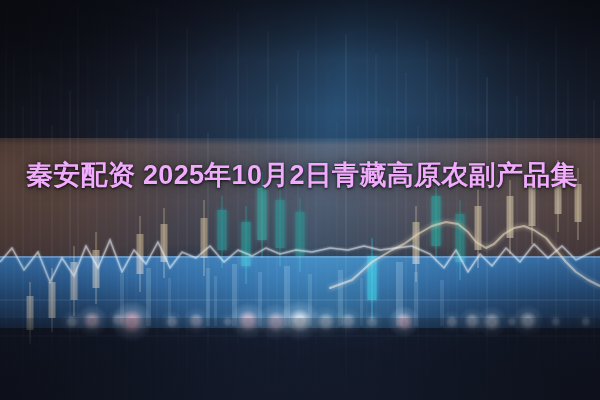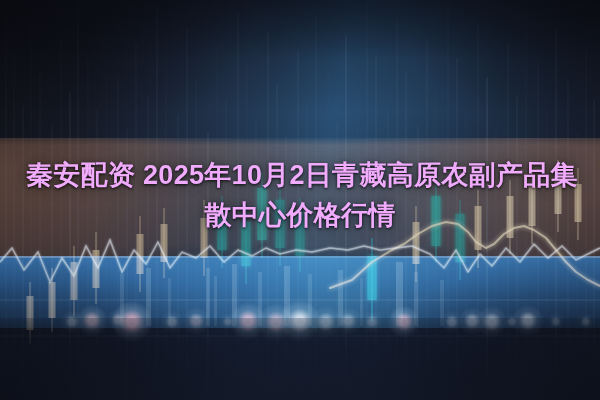--- a/index.html
+++ b/index.html
@@ -359,16 +359,15 @@
     <line x1="0" y1="300" x2="600" y2="300" stroke="rgba(170,200,230,0.20)" stroke-width="1"></line>
     <line x1="0" y1="336" x2="600" y2="336" stroke="rgba(150,180,215,0.16)" stroke-width="1"></line>
   </svg>
 
   <div class="layer" id="top-dark"></div>
   <div class="layer" id="bottom-dark"></div>
   <div class="layer" id="corner-dark"></div>
 
   <div id="headline">
     <span class="ln ln1">秦安配资 2025年10月2日青藏高原农副产品集</span>
-    <span class="ln ln2">散中心价格行情</span>
   </div>
 
 </div>
 
 </body></html>

